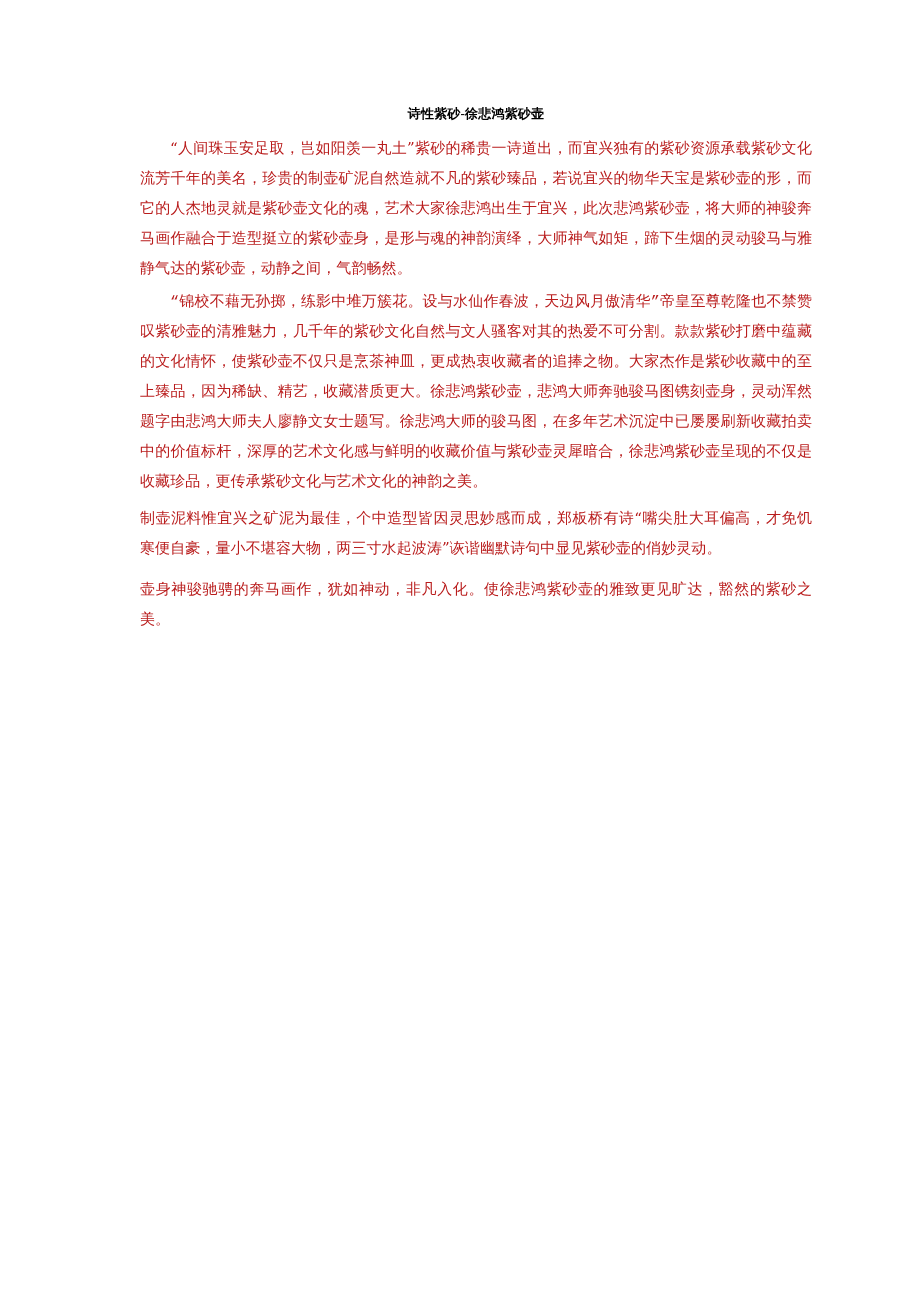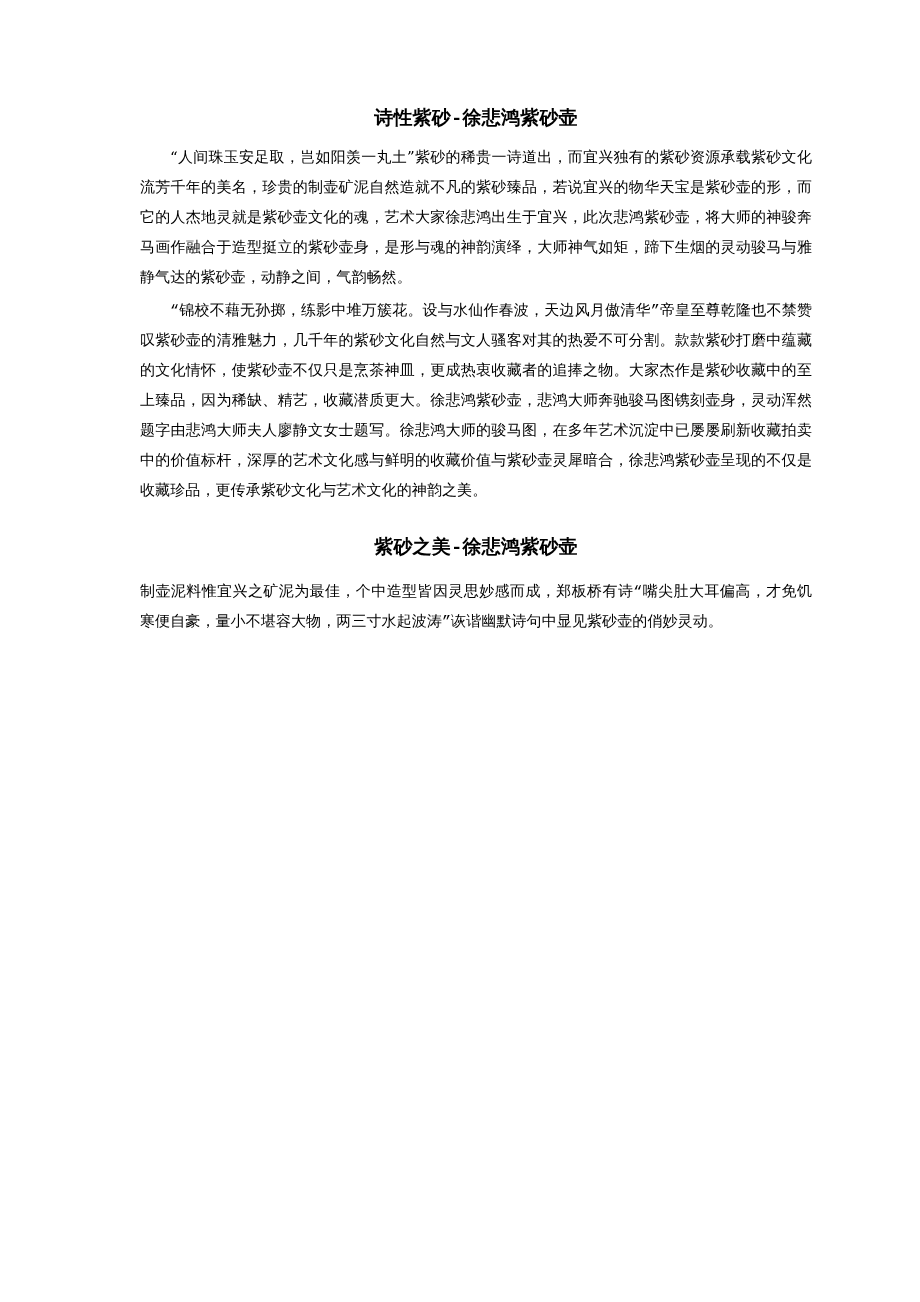--- a/index.html
+++ b/index.html
@@ -16,36 +16,36 @@
     height: 1302px;
     background: #ffffff;
     box-sizing: border-box;
     padding: 104px 108px 0 140px;
     overflow: hidden;
   }
   .doc-body {
     width: 672px;
   }
   .section-heading {
-    font-family: Liberation Mono, monospace;
-    font-size: 19px;
+    font-family: Liberation Serif, serif;
+    font-size: 13px;
     font-weight: bold;
     color: #000000;
     text-align: center;
     line-height: 1.6;
     letter-spacing: 0.2px;
     margin: 0 0 8px 0;
   }
   .section-heading.second {
     margin-top: 26px;
     margin-bottom: 14px;
   }
   p.para {
     font-size: 15px;
-    color: #000000;
+    color: #b91c1c;
     line-height: 30px;
     margin: 0 0 6px 0;
     text-align: justify;
     text-justify: inter-ideograph;
     text-indent: 2em;
     letter-spacing: 0.1px;
   }
   p.para.noindent {
     text-indent: 0;
   }
@@ -66,18 +66,18 @@
 <div class="page">
   <div class="doc-body">
 
     <div class="group-one">
       <h1 class="section-heading">诗性紫砂-徐悲鸿紫砂壶</h1>
       <p class="para">“人间珠玉安足取，岂如阳羡一丸土”紫砂的稀贵一诗道出，而宜兴独有的紫砂资源承载紫砂文化流芳千年的美名，珍贵的制壶矿泥自然造就不凡的紫砂臻品，若说宜兴的物华天宝是紫砂壶的形，而它的人杰地灵就是紫砂壶文化的魂，艺术大家徐悲鸿出生于宜兴，此次悲鸿紫砂壶，将大师的神骏奔马画作融合于造型挺立的紫砂壶身，是形与魂的神韵演绎，大师神气如矩，蹄下生烟的灵动骏马与雅静气达的紫砂壶，动静之间，气韵畅然。</p>
       <p class="para">“锦校不藉无孙掷，练影中堆万簇花。设与水仙作春波，天边风月傲清华”帝皇至尊乾隆也不禁赞叹紫砂壶的清雅魅力，几千年的紫砂文化自然与文人骚客对其的热爱不可分割。款款紫砂打磨中蕴藏的文化情怀，使紫砂壶不仅只是烹茶神皿，更成热衷收藏者的追捧之物。大家杰作是紫砂收藏中的至上臻品，因为稀缺、精艺，收藏潜质更大。徐悲鸿紫砂壶，悲鸿大师奔驰骏马图镌刻壶身，灵动浑然题字由悲鸿大师夫人廖静文女士题写。徐悲鸿大师的骏马图，在多年艺术沉淀中已屡屡刷新收藏拍卖中的价值标杆，深厚的艺术文化感与鲜明的收藏价值与紫砂壶灵犀暗合，徐悲鸿紫砂壶呈现的不仅是收藏珍品，更传承紫砂文化与艺术文化的神韵之美。</p>
     </div>
 
     <div class="group-two">
-      <h1 class="section-heading second">紫砂之美-徐悲鸿紫砂壶</h1>
       <p class="para noindent">制壶泥料惟宜兴之矿泥为最佳，个中造型皆因灵思妙感而成，郑板桥有诗“嘴尖肚大耳偏高，才免饥寒便自豪，量小不堪容大物，两三寸水起波涛”诙谐幽默诗句中显见紫砂壶的俏妙灵动。</p>
+      <p class="para noindent">壶身神骏驰骋的奔马画作，犹如神动，非凡入化。使徐悲鸿紫砂壶的雅致更见旷达，豁然的紫砂之美。</p>
     </div>
 
   </div>
 </div>
 
 </body></html>

